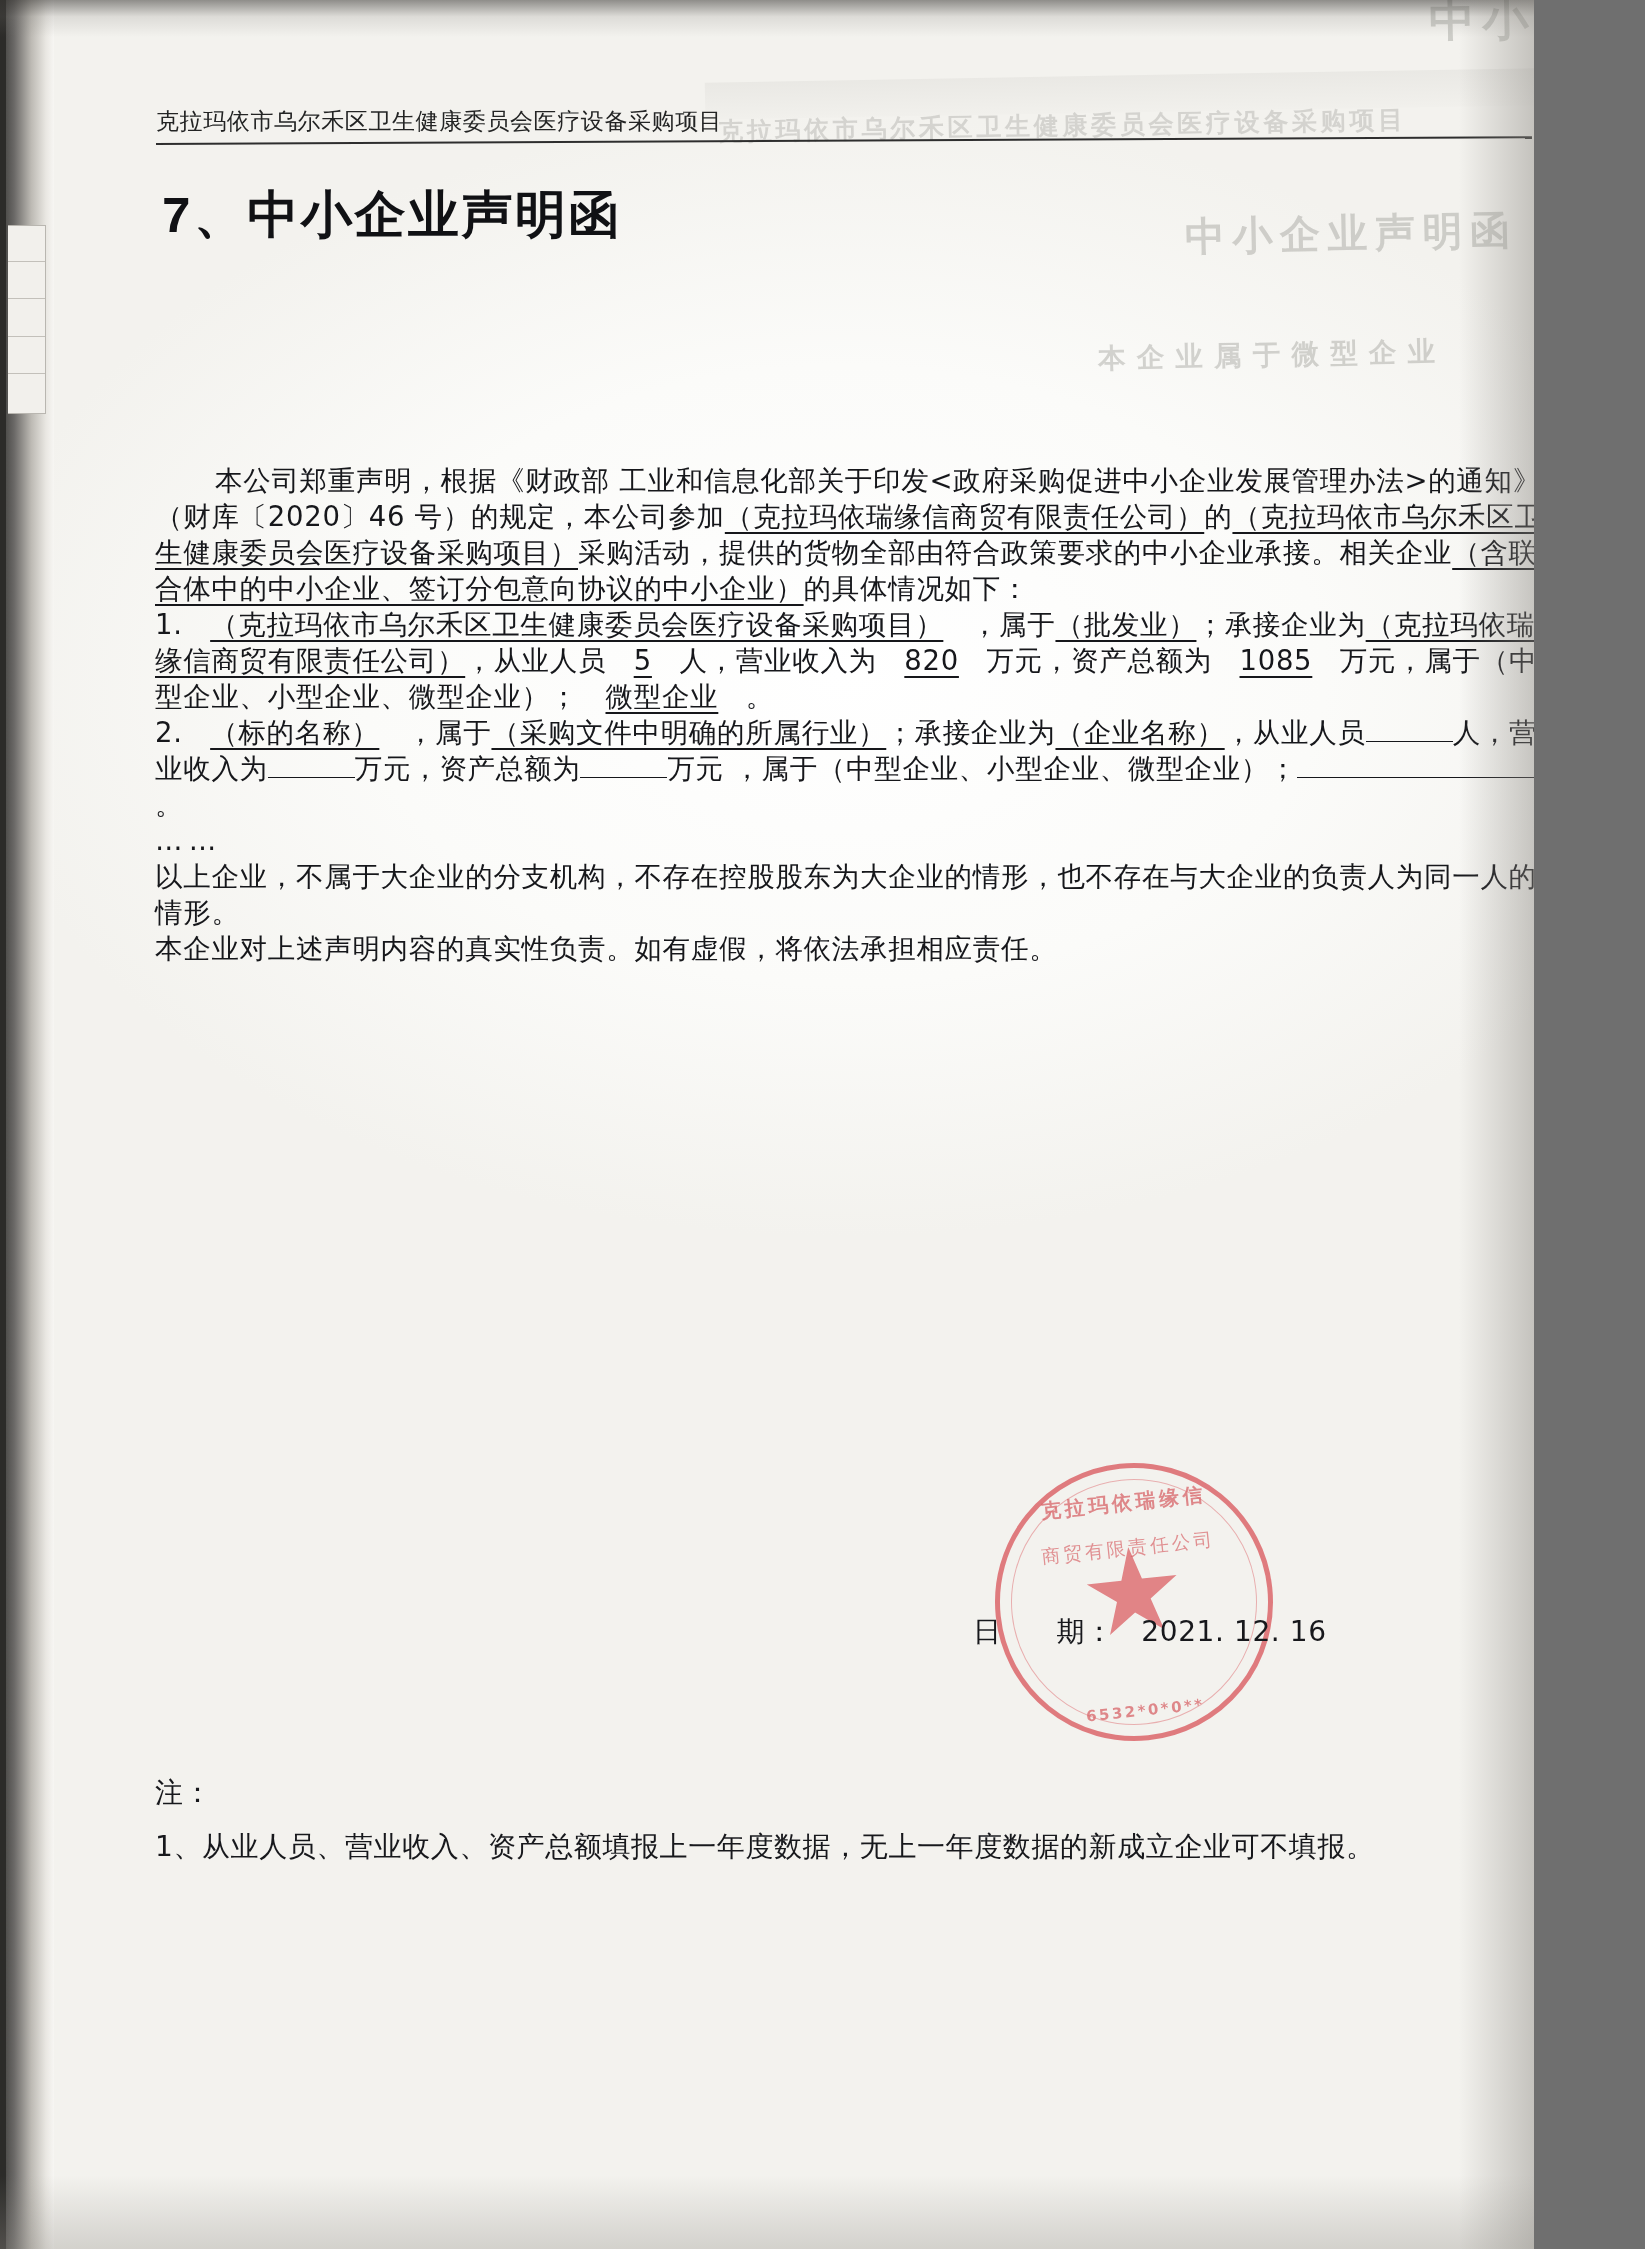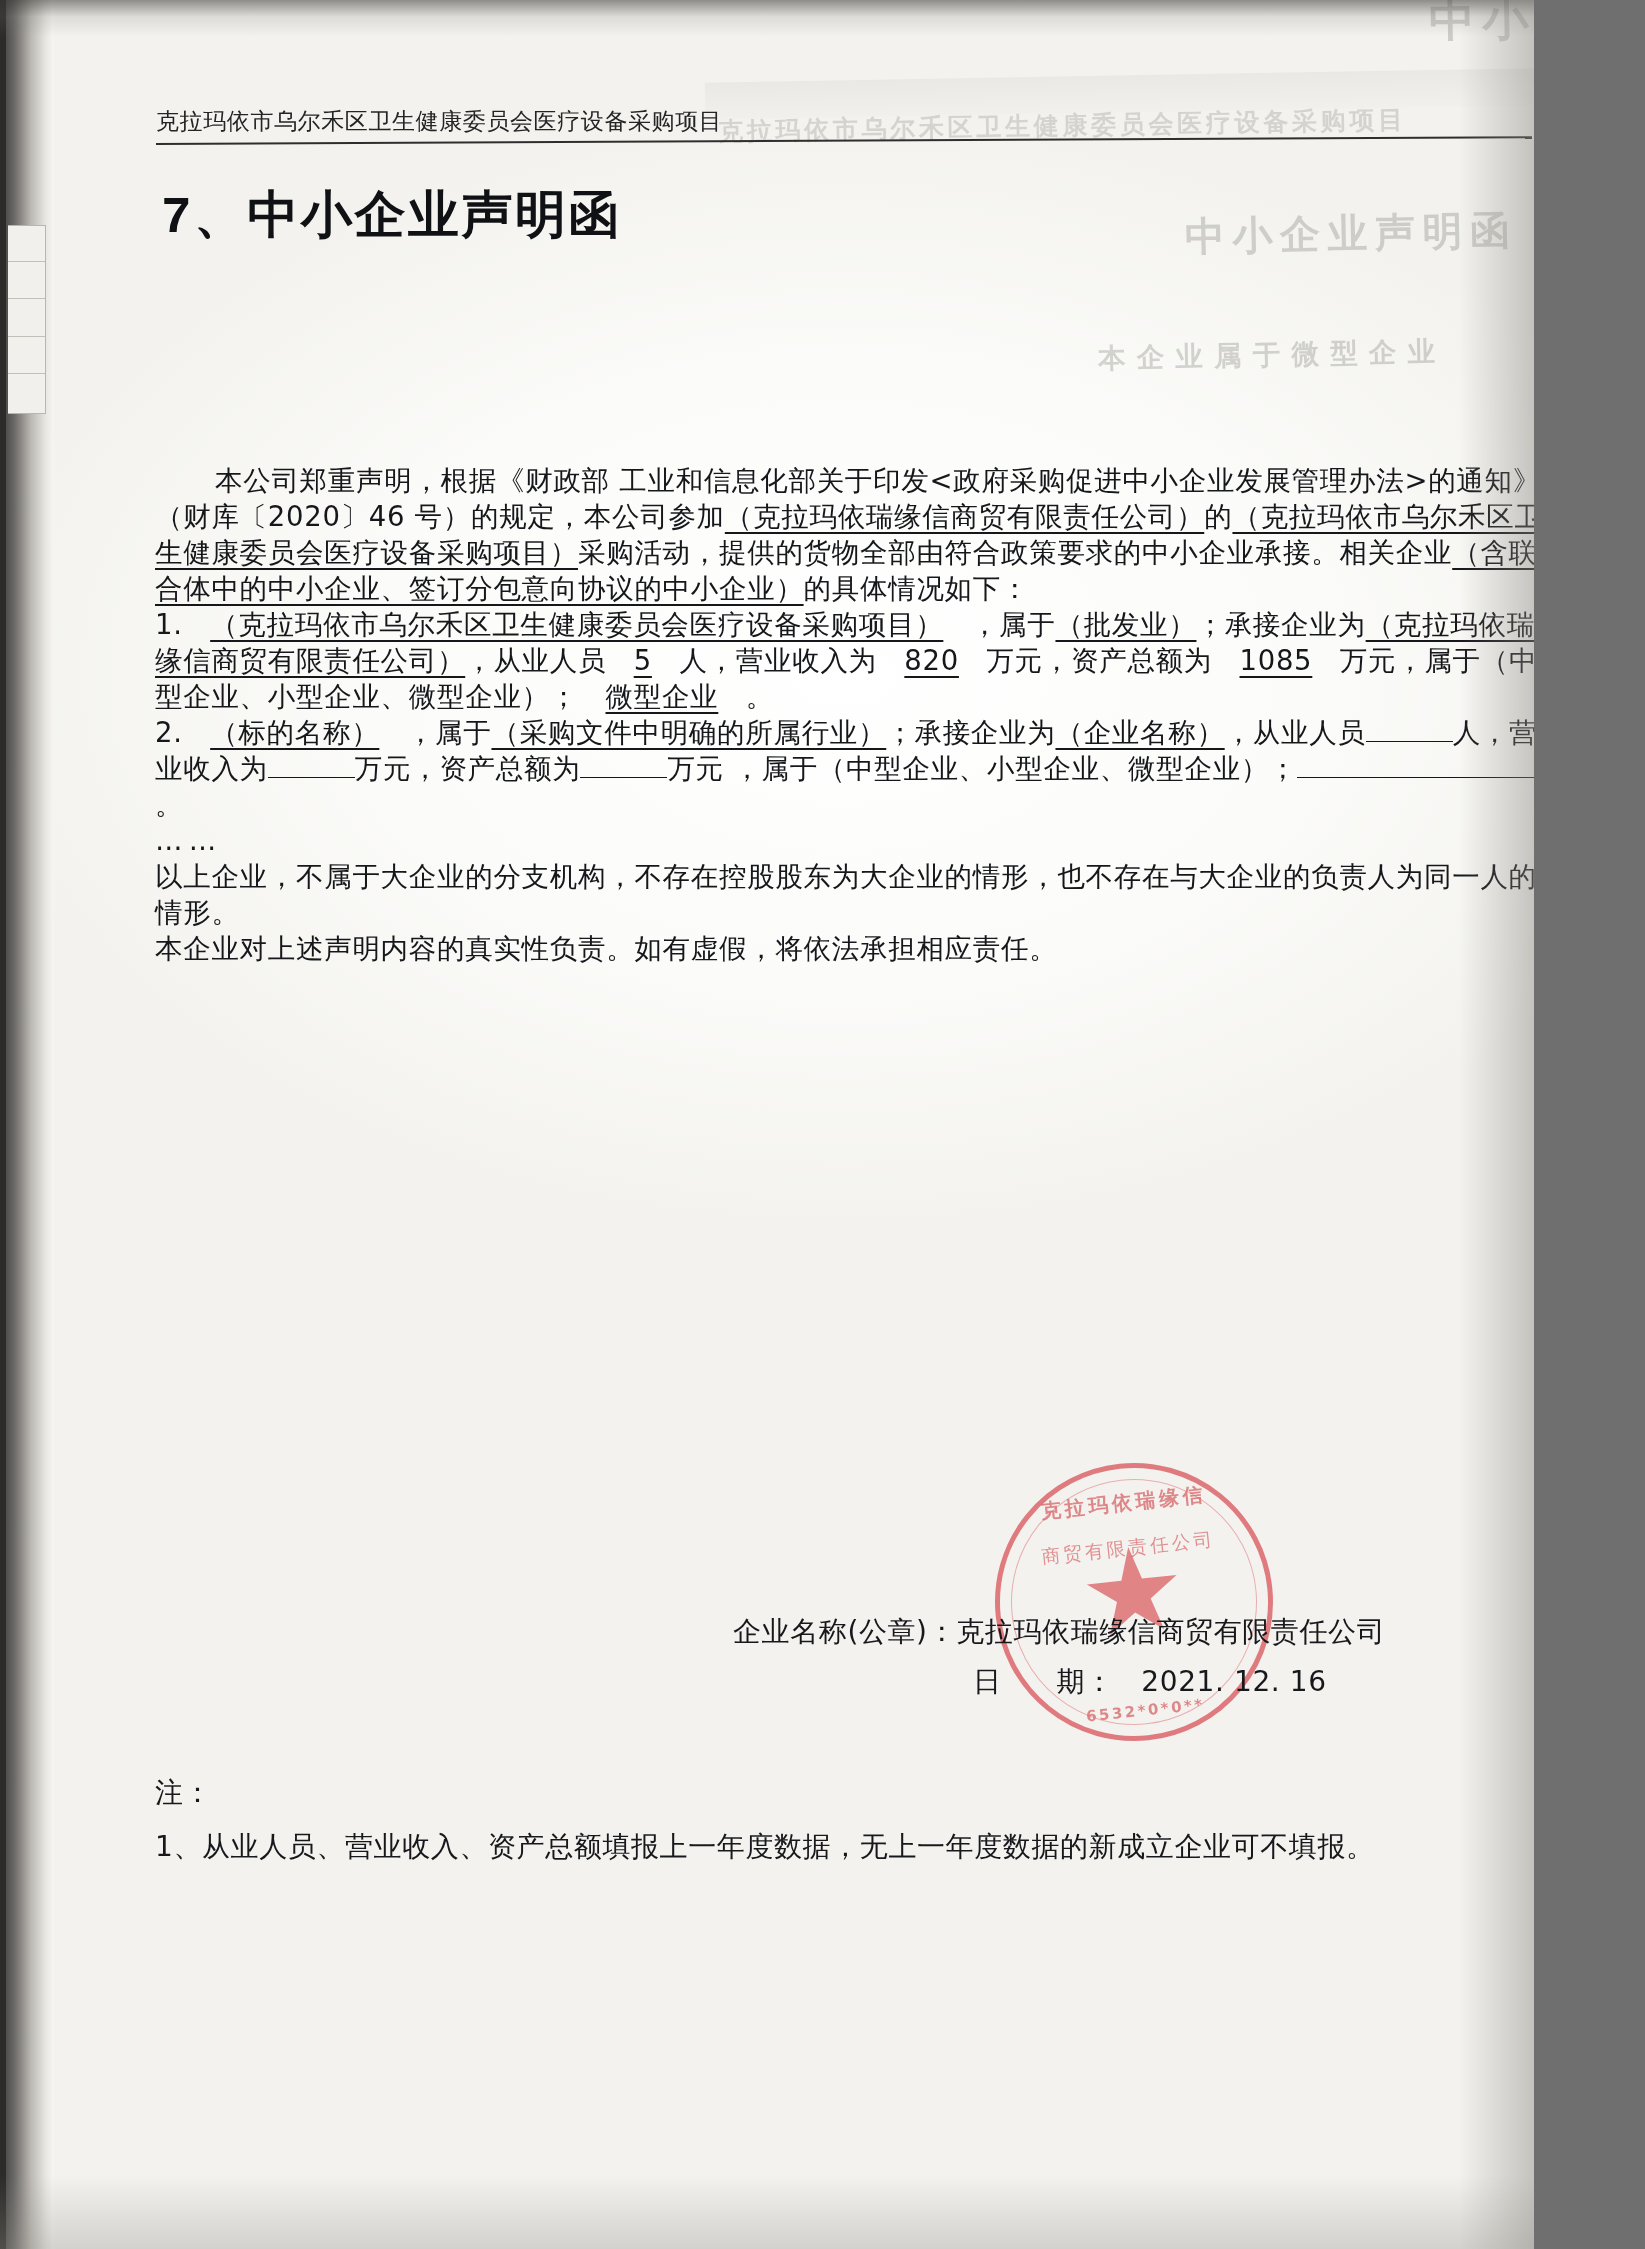--- a/index.html
+++ b/index.html
@@ -283,23 +283,20 @@
   <div class="seal">
     <div class="ring"></div>
     <div class="ring2"></div>
     <div class="arc-top">克拉玛依瑞缘信</div>
     <div class="arc-mid">商贸有限责任公司</div>
     <div class="star"></div>
     <div class="arc-bot">6532*0*0**</div>
   </div>
 
   <div class="sig">
-    <div class="sig-row">
-      <span>企业名称(公章)：</span><span>克拉玛依瑞缘信商贸有限责任公司</span>
-    </div>
     <div class="sig-row sig-date">
       <span>日</span><span class="sp"></span><span class="sp"></span><span>期：</span><span class="sp"></span><span>2021. 12. 16</span>
     </div>
   </div>
 
   <div class="notes">
     <div>注：</div>
     <div>1、从业人员、营业收入、资产总额填报上一年度数据，无上一年度数据的新成立企业可不填报。</div>
   </div>
 

